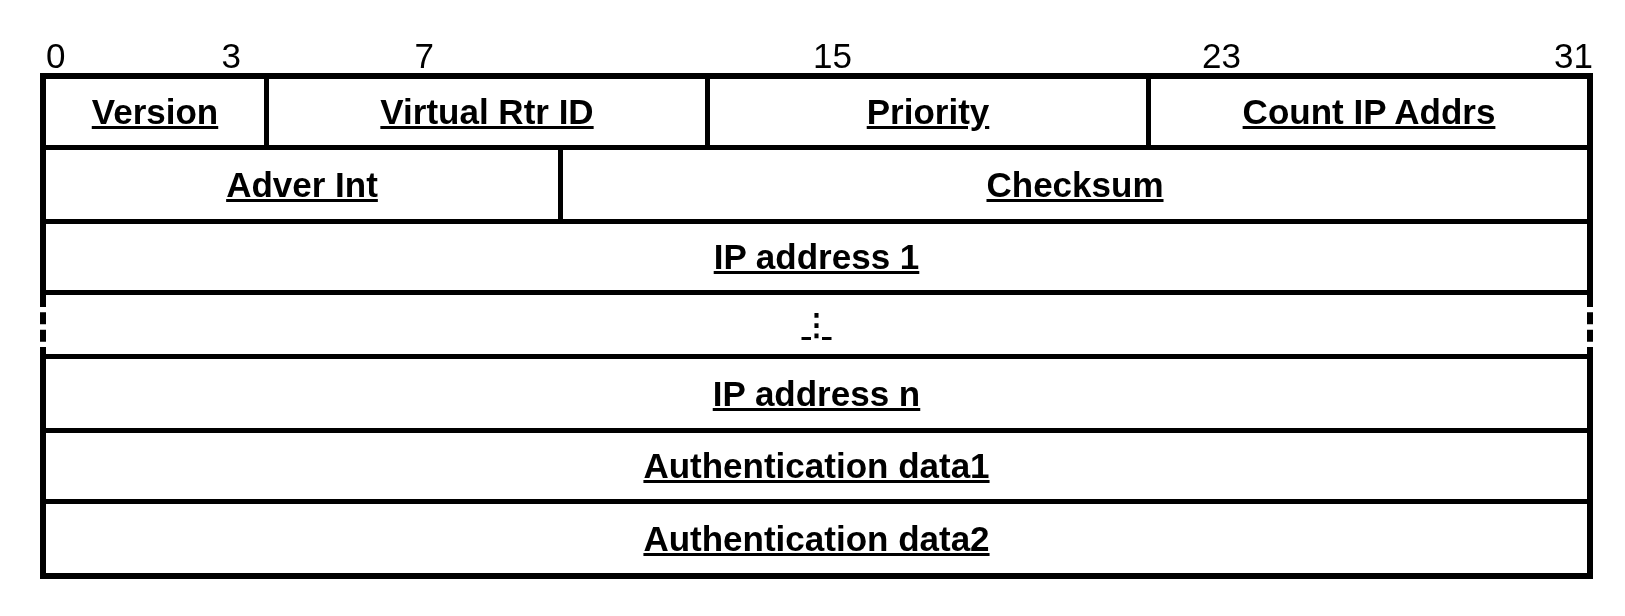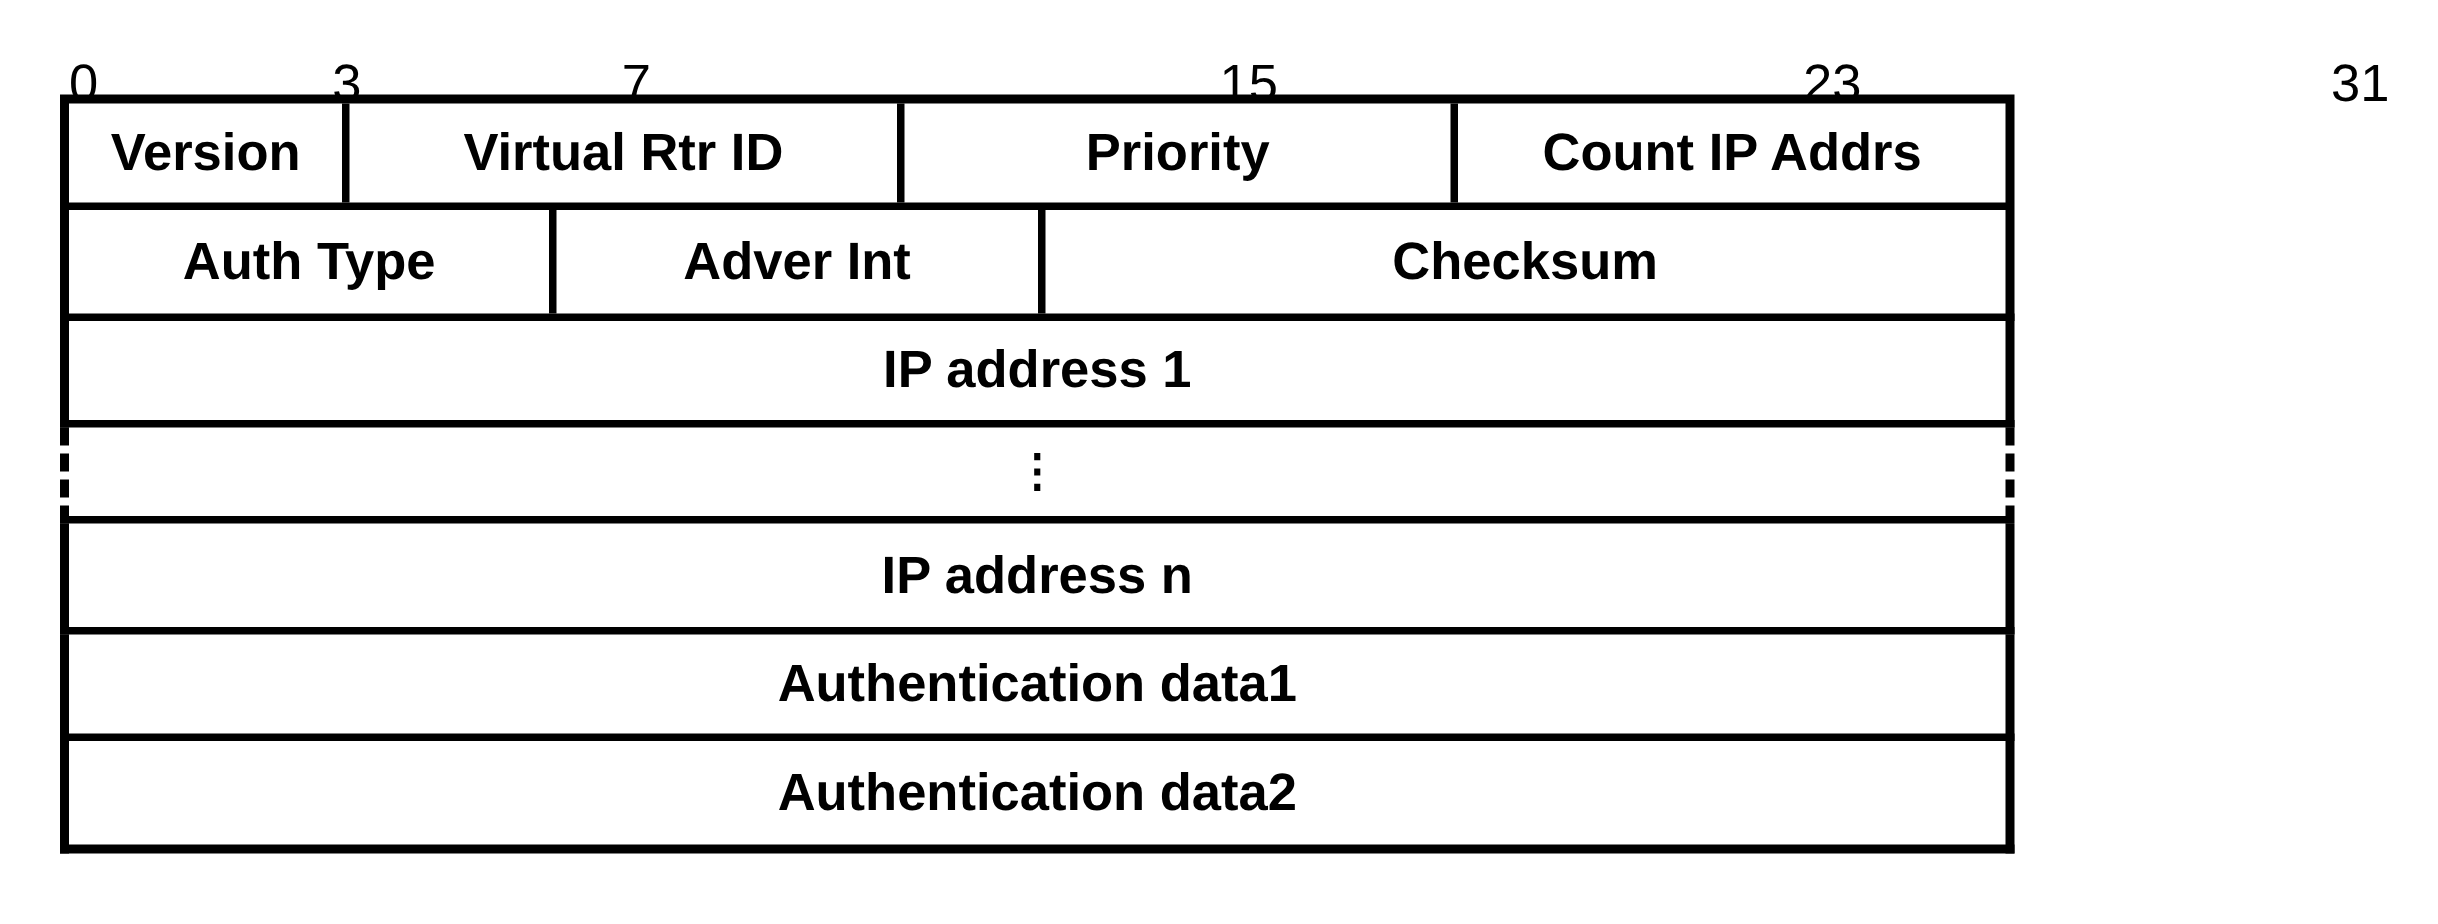--- a/index.html
+++ b/index.html
@@ -23,21 +23,21 @@
     font-weight: 400;
   }
   .ruler span { position: absolute; bottom: 0; line-height: 36px; white-space: nowrap; }
   .m0  { left: 6px; }
   .m3  { left: 201px;  transform: translateX(-100%); }
   .m7  { left: 394px;  transform: translateX(-100%); }
   .m15 { left: 812px;  transform: translateX(-100%); }
   .m23 { left: 1201px; transform: translateX(-100%); }
   .m31 { right: 0; margin-top: 48px; }
   
-  .frame { position: absolute; left: 40px; top: 63px; width: 1303px; }
+  .frame { position: absolute; left: 40px; top: 73px; width: 1553px; text-decoration: underline; }
   .row {
     box-sizing: border-box;
     display: flex;
     align-items: center;
     justify-content: center;
     border-left: 6px solid #000;
     border-right: 6px solid #000;
     border-bottom: 5px solid #000;
     font-size: 35px;
     font-weight: 700;
@@ -86,21 +86,20 @@
   <div class="frame">
 
     <div class="row r1 fields">
       <div class="cell b4">Version</div>
       <div class="cell b8">Virtual Rtr ID</div>
       <div class="cell b8">Priority</div>
       <div class="cell b8">Count IP Addrs</div>
     </div>
 
     <div class="row r2 fields">
-      <div class="cell b8">Auth Type</div>
       <div class="cell b8">Adver Int</div>
       <div class="cell b16">Checksum</div>
     </div>
 
     <div class="row r3">IP address 1</div>
 
     <div class="row r4">
       <span class="ellipsis">⋮</span>
     </div>
 

